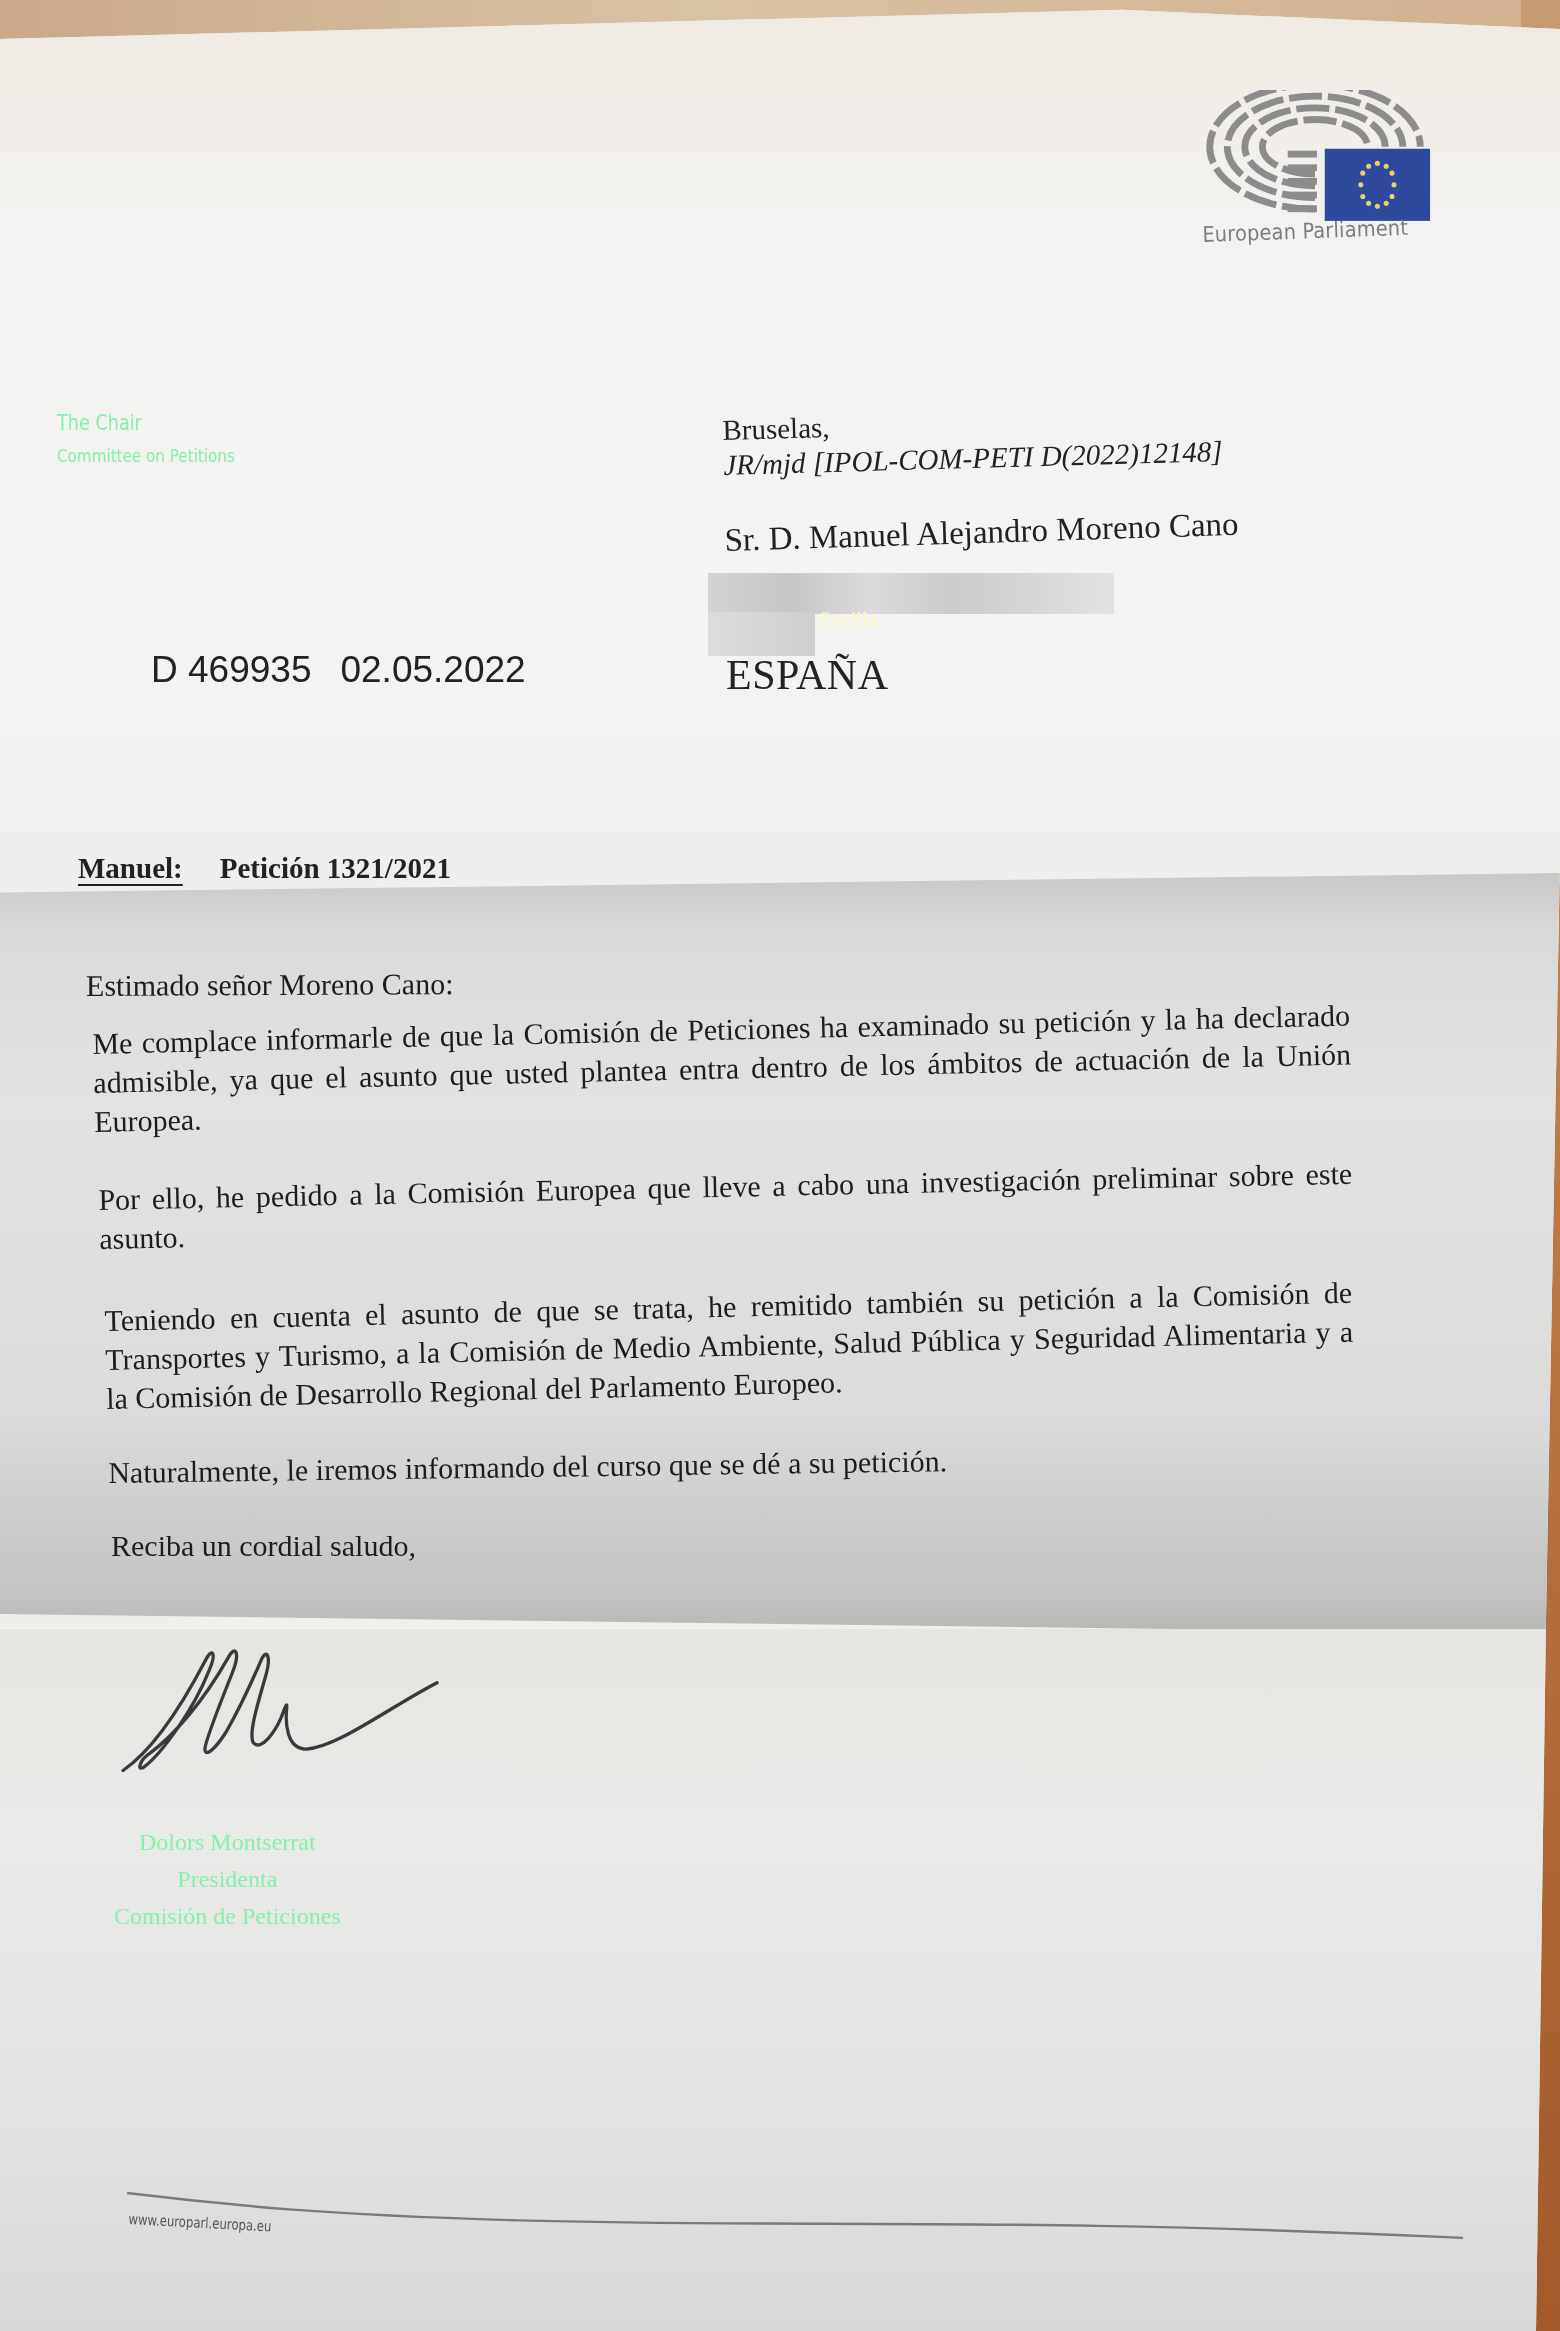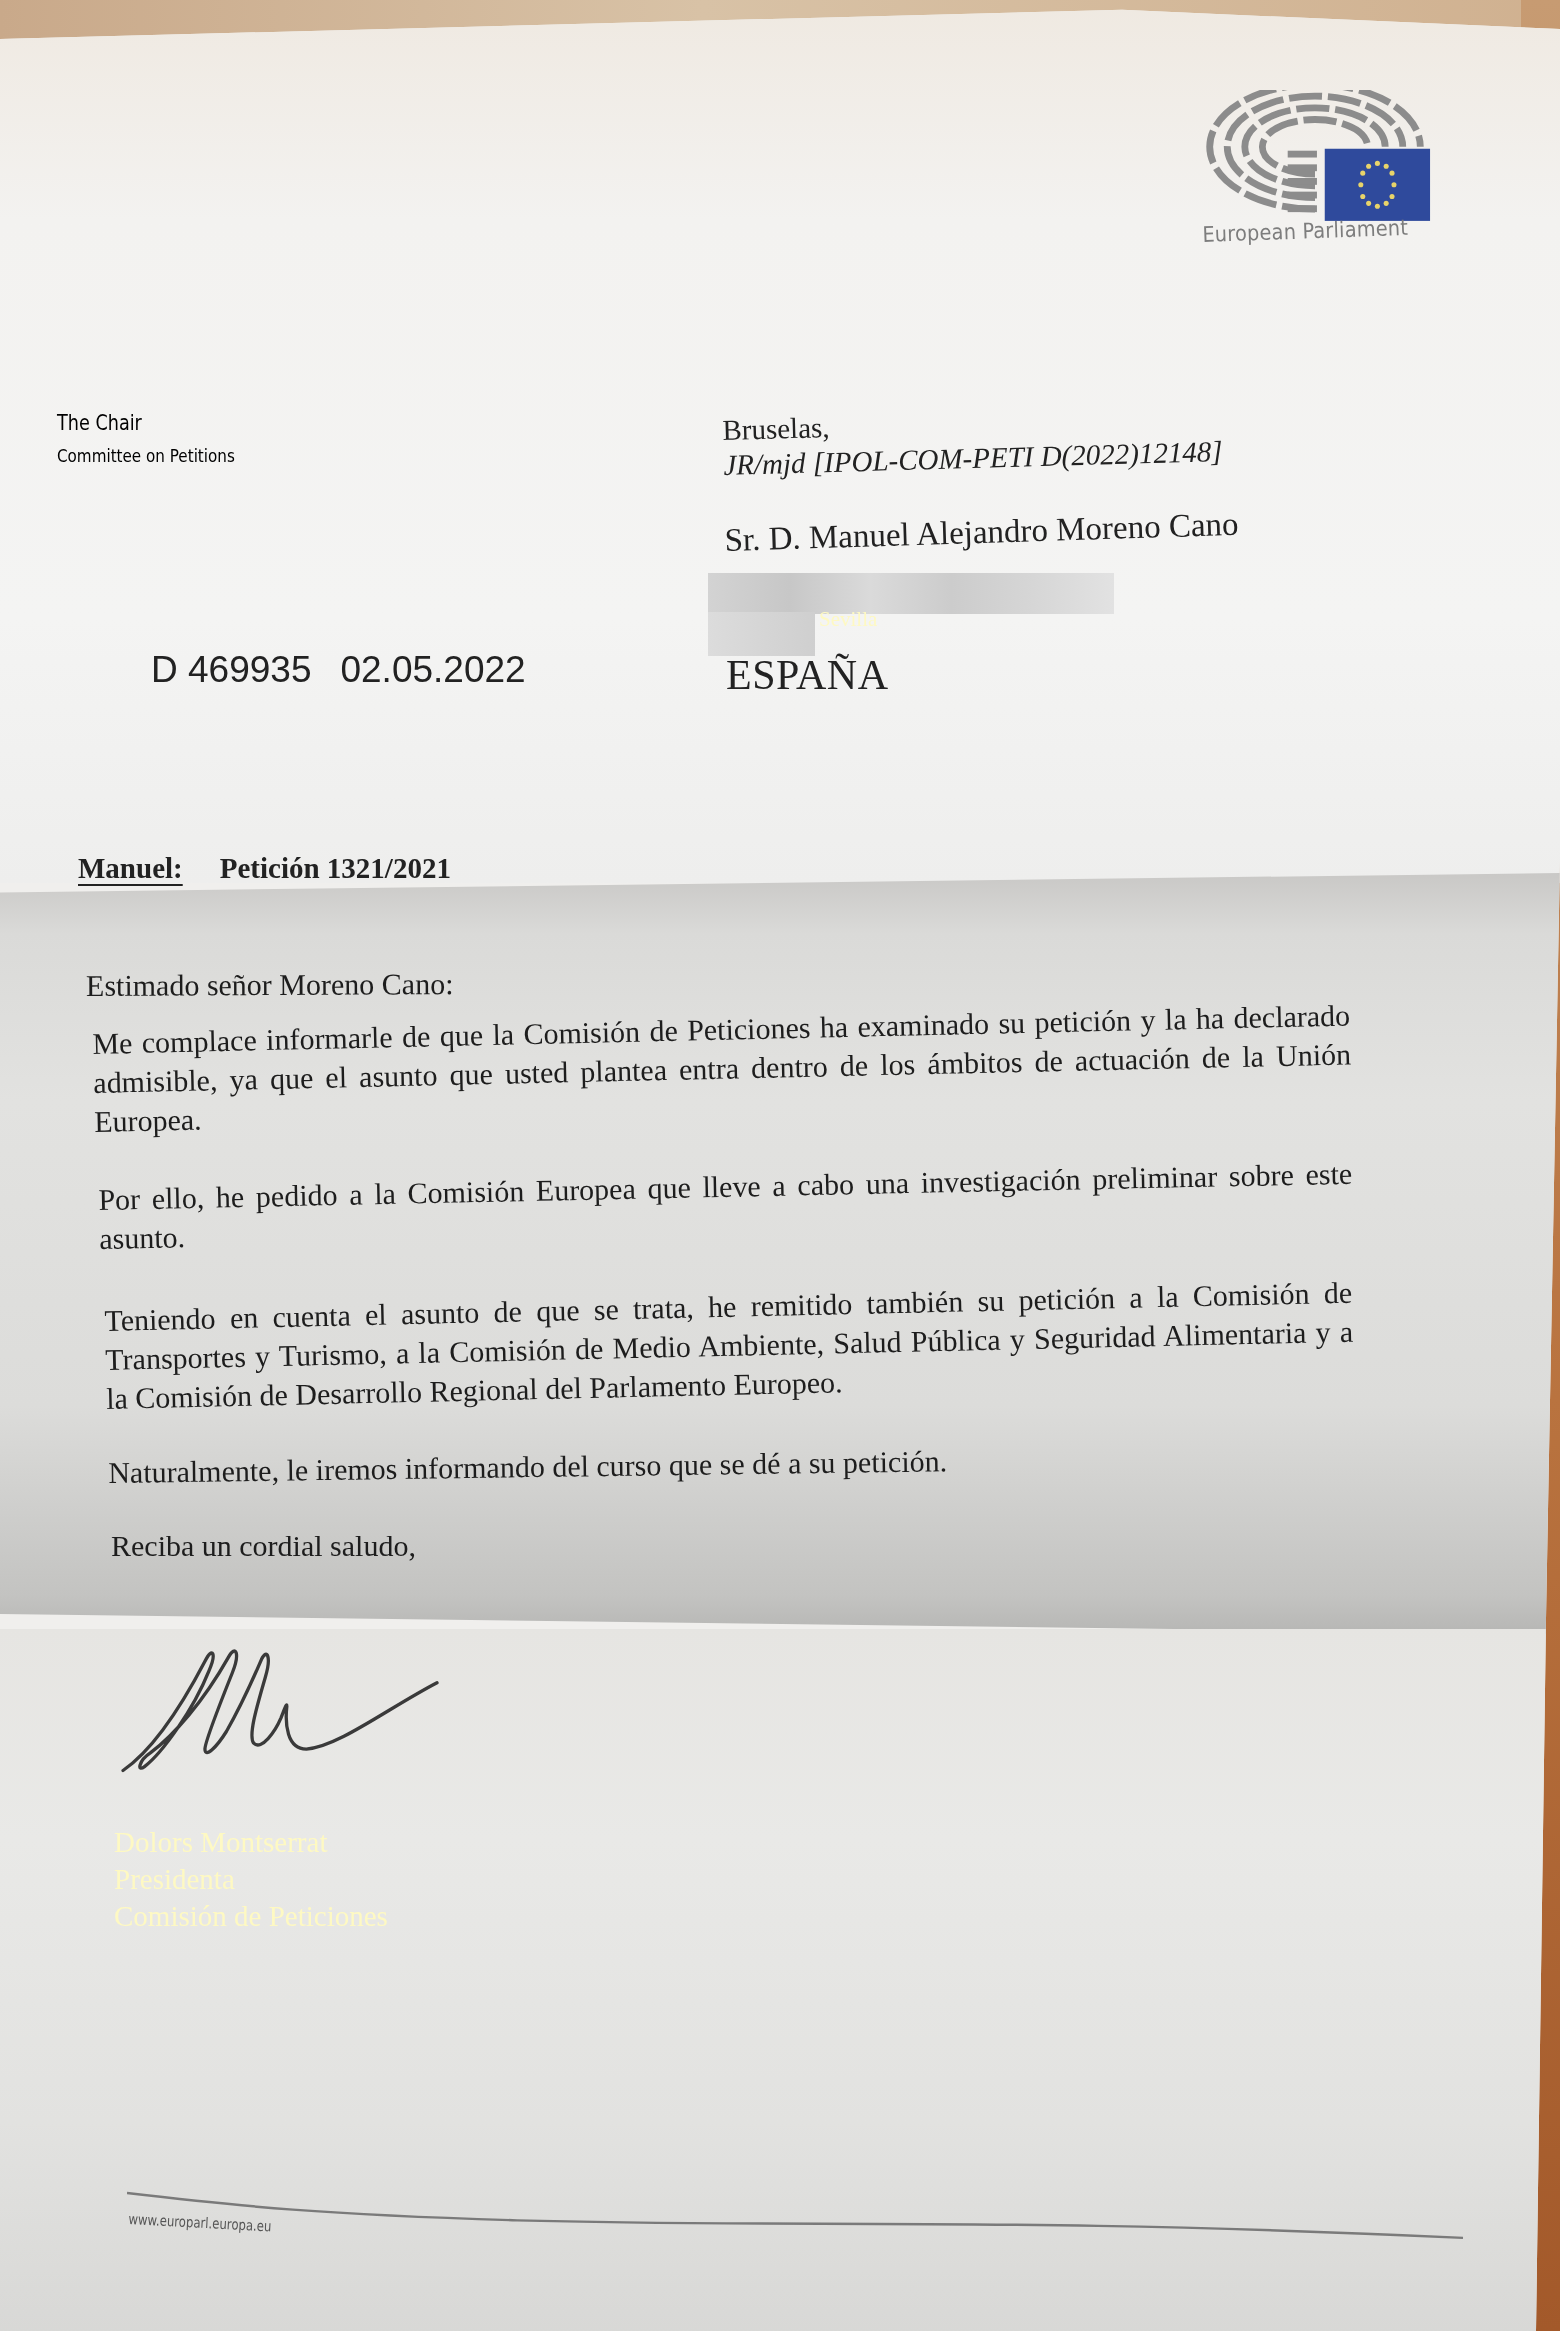--- a/index.html
+++ b/index.html
@@ -37,21 +37,21 @@
 
     
     .logo { position: absolute; left: 1198px; top: 90px; width: 234px; height: 176px; }
     .logo-text {
       position: absolute; left: 1202px; top: 222px;
       font-family: "DejaVu Sans", sans-serif; font-size: 21.5px; color: #7d7d7d;
       transform: rotate(-2deg); transform-origin: left top; letter-spacing: 0.2px;
       font-stretch: condensed;
     }
 
-    .sender { position: absolute; left: 57px; top: 410px; color: #000000; font-family: "DejaVu Sans", sans-serif; }
+    .sender { position: absolute; left: 57px; top: 410px; color: #86efac; font-family: "DejaVu Sans", sans-serif; }
     .sender .l1 { font-size: 21.5px; display: block; transform: scaleX(0.82); transform-origin: left; }
     .sender .l2 { font-size: 18.5px; display: block; margin-top: 9.8px; transform: scaleX(0.82); transform-origin: left; }
 
     .ref-block { position: absolute; left: 722px; top: 414px; color: #222; transform: rotate(-1.6deg); transform-origin: left top; }
     .ref-block .city { font-size: 29px; display: block; }
     .ref-block .ref { font-size: 29px; font-style: italic; display: block; margin-top: 2px; }
     .addressee { position: absolute; left: 724px; top: 522px; color: #222; transform: rotate(-1.8deg); transform-origin: left top; }
     .addressee .name { font-size: 33px; display: block; }
     .redact { position: absolute; left: 708px; top: 573px; width: 406px; height: 41px;
       background: linear-gradient(90deg, #d3d3d3 0%, #c7c7c7 20%, #dadada 40%, #cccccc 60%, #d6d6d6 80%, #e2e2e2 100%); }
@@ -70,21 +70,21 @@
     .body p { margin: 0; text-align: justify; }
     .p-greet { position: absolute; left: 0; top: 0; transform: rotate(-0.3deg); }
     .p1 { position: absolute; left: 5.9px; top: 59px; width: 1258px; transform: rotate(-1.3deg); transform-origin: left top; }
     .p2 { position: absolute; left: 11.7px; top: 215px; width: 1254px; transform: rotate(-1.2deg); transform-origin: left top; }
     .p3 { position: absolute; left: 17.6px; top: 336px; width: 1248px; transform: rotate(-1.3deg); transform-origin: left top; }
     .p4 { position: absolute; left: 21.5px; top: 488px; transform: rotate(-0.8deg); transform-origin: left top; }
     .p5 { position: absolute; left: 25px; top: 561px; }
 
     .signature { position: absolute; left: 115px; top: 1634px; width: 449px; height: 156px; }
 
-    .signer { position: absolute; left: 114px; top: 1824px; color: #fef9c3; font-size: 29px; line-height: 37px; }
+    .signer { position: absolute; left: 114px; top: 1824px; color: #86efac; font-size: 24px; line-height: 37px; text-align: center; }
     .signer span { display: block; }
 
     .footer-line { position: absolute; left: 127px; top: 2185px; width: 1336px; height: 59px; }
     .footer-url { position: absolute; left: 129px; top: 2210px; font-family: "DejaVu Sans", sans-serif; font-size: 14.6px; color: #555;
       transform: rotate(3deg) scaleX(0.8); transform-origin: left top; }
   </style>
 </head>
 <body>
 
 <div class="bg-top"></div>

